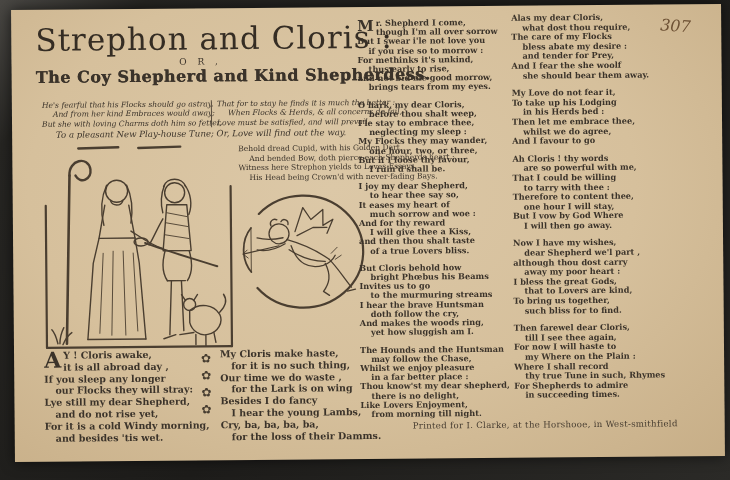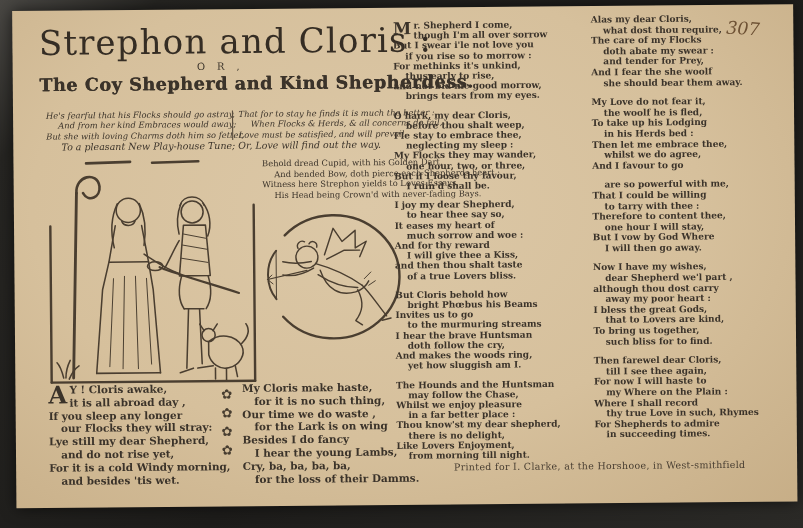--- a/index.html
+++ b/index.html
@@ -23,21 +23,21 @@
     text-shadow:.4px 0 0 #3b332a;}
   .epigraph{font-size:7.6px;line-height:9.4px;font-style:italic;white-space:nowrap;}
   .tune{font-size:8.6px;font-style:italic;white-space:nowrap;}
   .vr{width:1px;background:#5a4e3f;}
   
   .stanza{font-weight:bold;}
   .vline{white-space:nowrap;}
   .vline.ind{padding-left:11px;}
   .sz-big .vline{font-size:9.5px;line-height:11.8px;}
   .sz-mid .vline{font-size:8.2px;line-height:9.2px;}
-  .sz-rgt .vline{font-size:8.2px;line-height:9.6px;margin-left:26px;}
+  .sz-rgt .vline{font-size:8.2px;line-height:9.6px;}
   .stanza{margin-bottom:8px;}
   .dropcap{float:left;font-size:22px;line-height:20px;font-weight:bold;margin-right:2px;}
   .caption{font-size:7.6px;line-height:9.6px;font-weight:normal;white-space:nowrap;}
   .ornaments span{display:block;font-family:"DejaVu Sans",sans-serif;
     font-size:12px;line-height:17px;color:#473d30;}
   .imprint{font-size:8.6px;letter-spacing:.3px;color:#463c30;white-space:nowrap;}
   .handnum{font-size:16px;font-style:italic;color:#6d5134;transform:rotate(4deg);
     font-family:"DejaVu Serif",serif;}
   svg .wc{stroke:#4a3e30;fill:none;stroke-linecap:round;stroke-linejoin:round;}
 </style>
@@ -221,35 +221,35 @@
           <div class="vline">Like Lovers Enjoyment,</div>
           <div class="vline ind">from morning till night.</div>
         </div>
     </div>
 
     <div class="abs sz-rgt" style="left:500px;top:8px;width:160px;">
       <div class="stanza">
           <div class="vline">Alas my dear Cloris,</div>
           <div class="vline ind">what dost thou require,</div>
           <div class="vline">The care of my Flocks</div>
-          <div class="vline ind">doth abate my swear :</div>
+          <div class="vline ind">bless abate my desire :</div>
           <div class="vline ind">and tender for Prey,</div>
           <div class="vline">And I fear the she woolf</div>
           <div class="vline ind">she should bear them away.</div>
         </div>
       <div class="stanza">
           <div class="vline">My Love do not fear it,</div>
-          <div class="vline ind">the woolf he is fled,</div>
           <div class="vline">To take up his Lodging</div>
           <div class="vline ind">in his Herds bed :</div>
           <div class="vline">Then let me embrace thee,</div>
           <div class="vline ind">whilst we do agree,</div>
           <div class="vline">And I favour to go</div>
         </div>
       <div class="stanza">
+          <div class="vline">Ah Cloris ! thy words</div>
           <div class="vline ind">are so powerful with me,</div>
           <div class="vline">That I could be willing</div>
           <div class="vline ind">to tarry with thee :</div>
           <div class="vline">Therefore to content thee,</div>
           <div class="vline ind">one hour I will stay,</div>
           <div class="vline">But I vow by God Where</div>
           <div class="vline ind">I will then go away.</div>
         </div>
       <div class="stanza">
           <div class="vline">Now I have my wishes,</div>
@@ -260,21 +260,21 @@
           <div class="vline ind">that to Lovers are kind,</div>
           <div class="vline">To bring us together,</div>
           <div class="vline ind">such bliss for to find.</div>
         </div>
       <div class="stanza">
           <div class="vline">Then farewel dear Cloris,</div>
           <div class="vline ind">till I see thee again,</div>
           <div class="vline">For now I will haste to</div>
           <div class="vline ind">my Where on the Plain :</div>
           <div class="vline">Where I shall record</div>
-          <div class="vline ind">thy true Love in such, Rhymes</div>
+          <div class="vline ind">thy true Tune in such, Rhymes</div>
           <div class="vline">For Shepherds to admire</div>
           <div class="vline ind">in succeeding times.</div>
         </div>
     </div>
 
     <div class="abs imprint" style="left:398px;top:414px;">Printed for I. Clarke, at the Horshooe, in West-smithfield</div>
 
   </div>
 </div>
 

